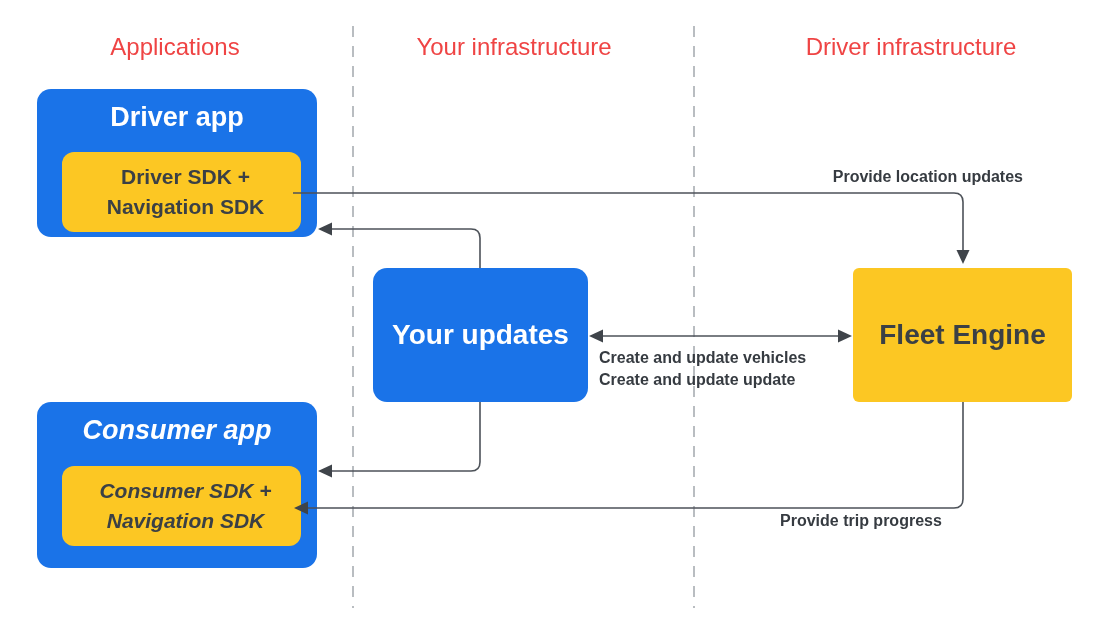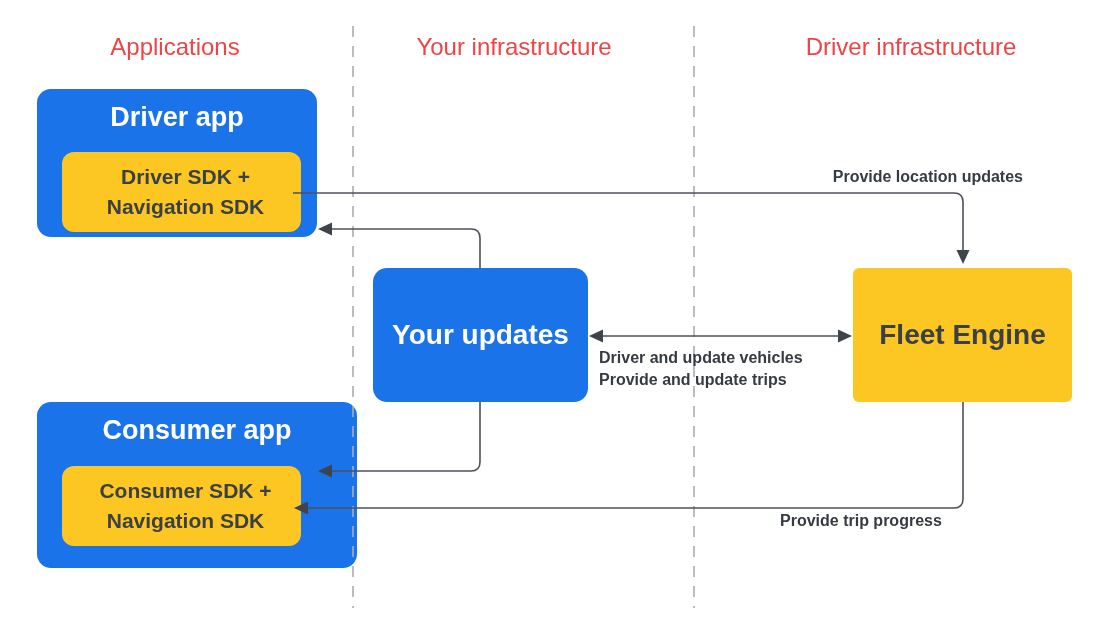--- a/index.html
+++ b/index.html
@@ -18,21 +18,21 @@
   }
   #hdr-apps   { left: 75px;  width: 200px; }
   #hdr-yours  { left: 394px; width: 240px; }
   #hdr-google { left: 787px; width: 248px; }
 
   .node { position: absolute; z-index: 2; }
   .node.blue   { background: #1a73e8; border-radius: 14px; }
   .node.yellow { background: #fcc723; border-radius: 6px; }
 
   #driver-app   { left: 37px; top: 89px;  width: 280px; height: 148px; }
-  #consumer-app { left: 37px; top: 402px; width: 320px; height: 166px; }
+  #consumer-app { left: 37px; top: 402px; width: 280px; height: 166px; font-style: italic; }
 
   .app-title {
     margin-top: 13px;
     text-align: center;
     color: #ffffff; font-weight: bold; font-size: 27px;
     white-space: nowrap;
   }
   .sdk-box {
     position: absolute; left: 25px; width: 231px; height: 80px;
     background: #fcc723; border-radius: 12px;
@@ -115,17 +115,17 @@
   <path d="M480 402 L480 462 Q480 471 471 471 L332 471" stroke="#4d5259" stroke-width="1.6" fill="none"></path>
   <polygon points="318,471 332,464.5 332,477.5" fill="#3f444a"></polygon>
 
   <path d="M963 402 L963 499 Q963 508 954 508 L308 508" stroke="#4d5259" stroke-width="1.6" fill="none"></path>
   <polygon points="294,508 308,501.5 308,514.5" fill="#3f444a"></polygon>
 </svg>
 
 <div class="edge-label" id="lbl-location">Provide location updates</div>
 
 <div class="edge-label" id="lbl-create">
-  <div>Driver and update vehicles</div>
-  <div>Provide and update trips</div>
+  <div>Create and update vehicles</div>
+  <div>Create and update update</div>
 </div>
 
 <div class="edge-label" id="lbl-progress">Provide trip progress</div>
 
 </body></html>

